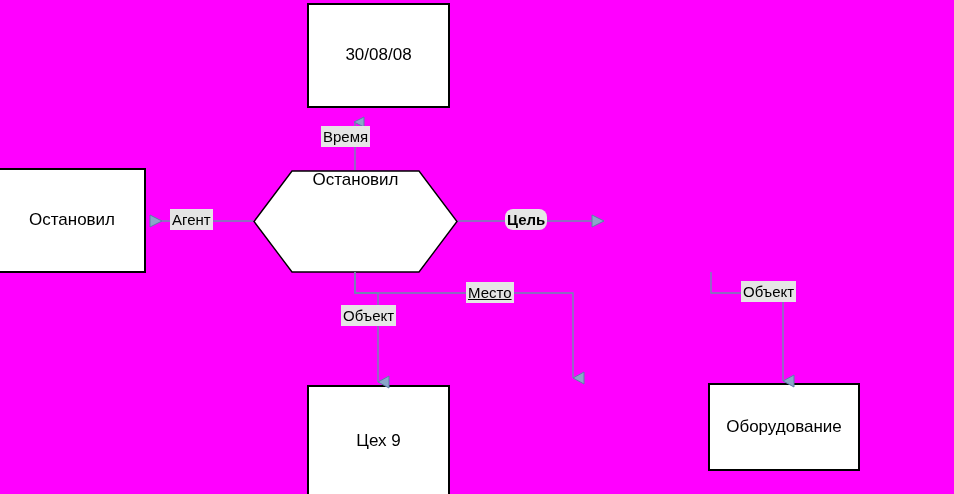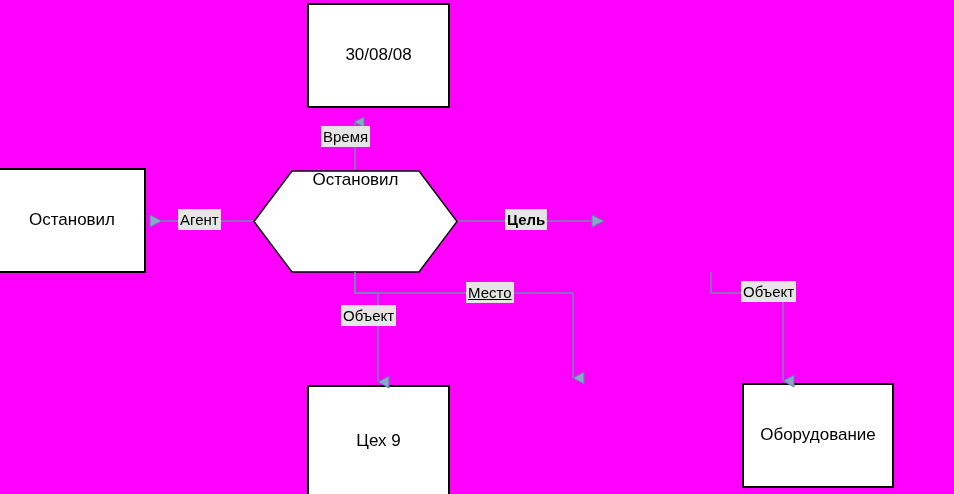--- a/index.html
+++ b/index.html
@@ -129,29 +129,29 @@
     </svg>
     <span>Остановил</span>
   </div>
 
 
   <div class="node" style="left:307px; top:385px; width:143px; height:112px;">
     <span>Цех 9</span>
   </div>
 
 
-  <div class="node" style="left:708px; top:383px; width:152px; height:105px;margin-left:34px;">
+  <div class="node" style="left:708px; top:383px; width:152px; height:88px;">
     <span>Оборудование</span>
   </div>
 
   <div class="edge-label" style="left:321px; top:126px;">Время</div>
 
-  <div class="edge-label" style="left:178px; top:209px;">Агент</div>
+  <div class="edge-label" style="left:170px; top:209px;">Агент</div>
 
-  <div class="edge-label bold" style="left:505px; top:209px;">Цель</div>
+  <div class="edge-label bold" style="left:505px; top:209px;border-radius:8px;">Цель</div>
 
   <div class="edge-label" style="left:341px; top:305px;">Объект</div>
 
   <div class="edge-label" style="left:466px; top:282px;text-decoration:underline;">Место</div>
 
   <div class="edge-label" style="left:741px; top:281px;">Объект</div>
 
 </div>
 
 </body></html>

